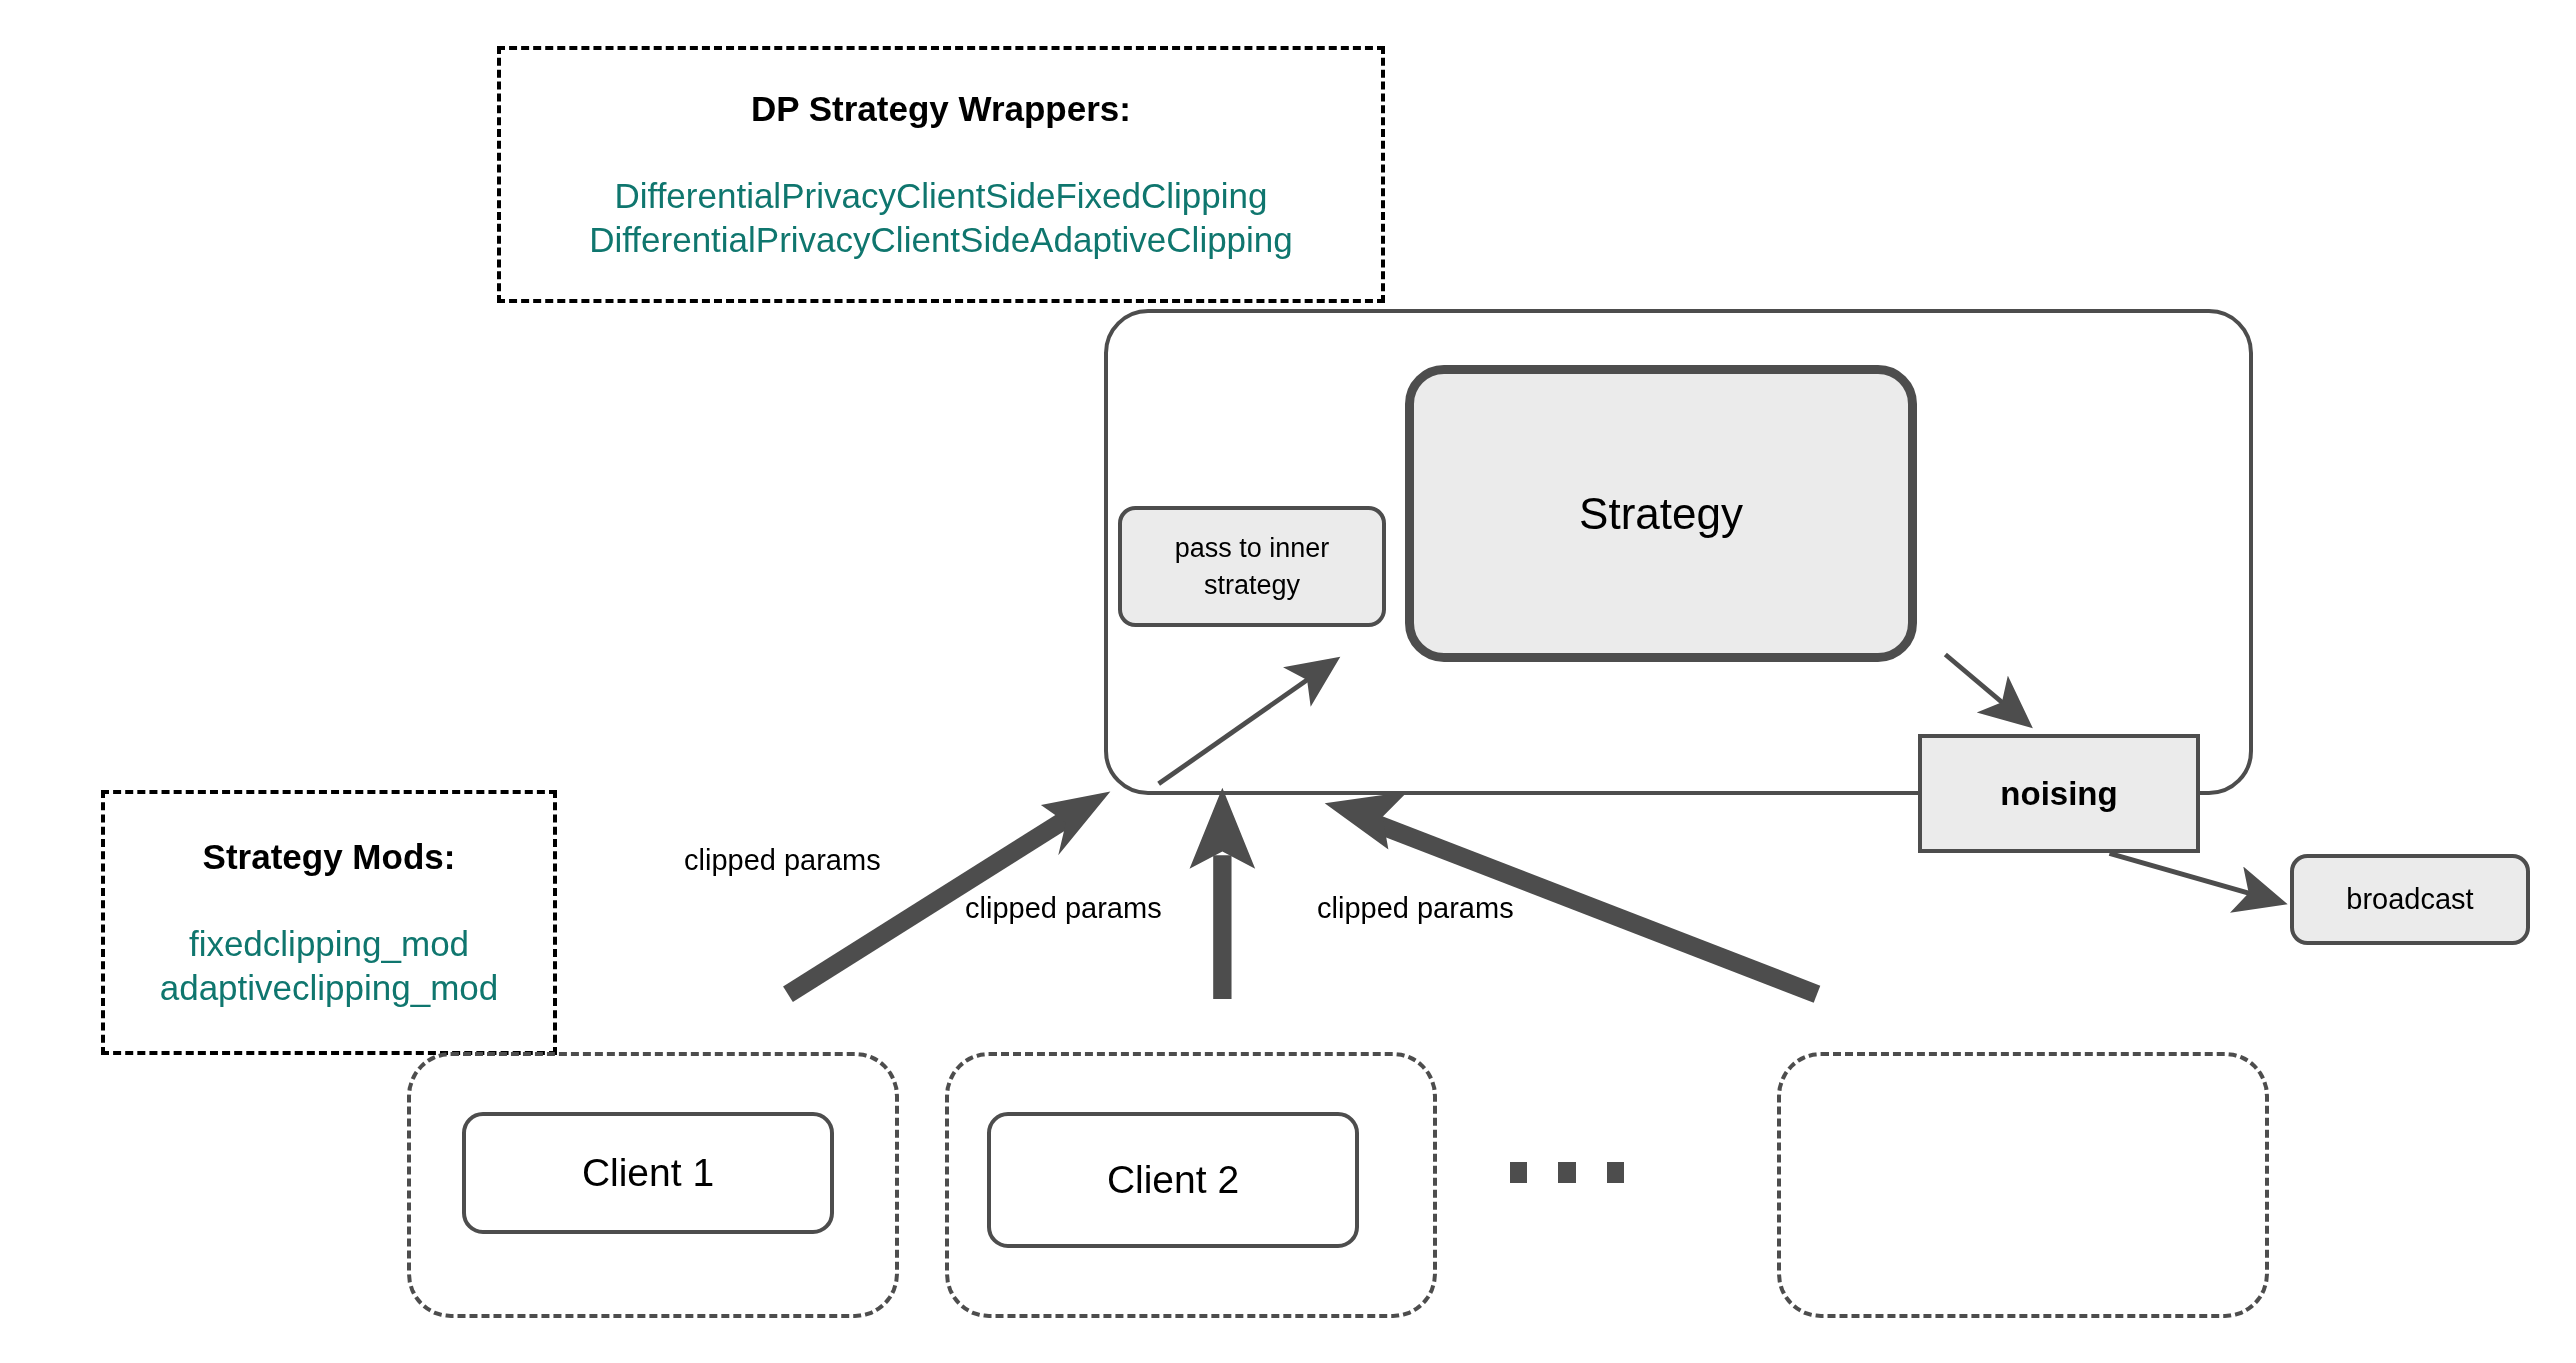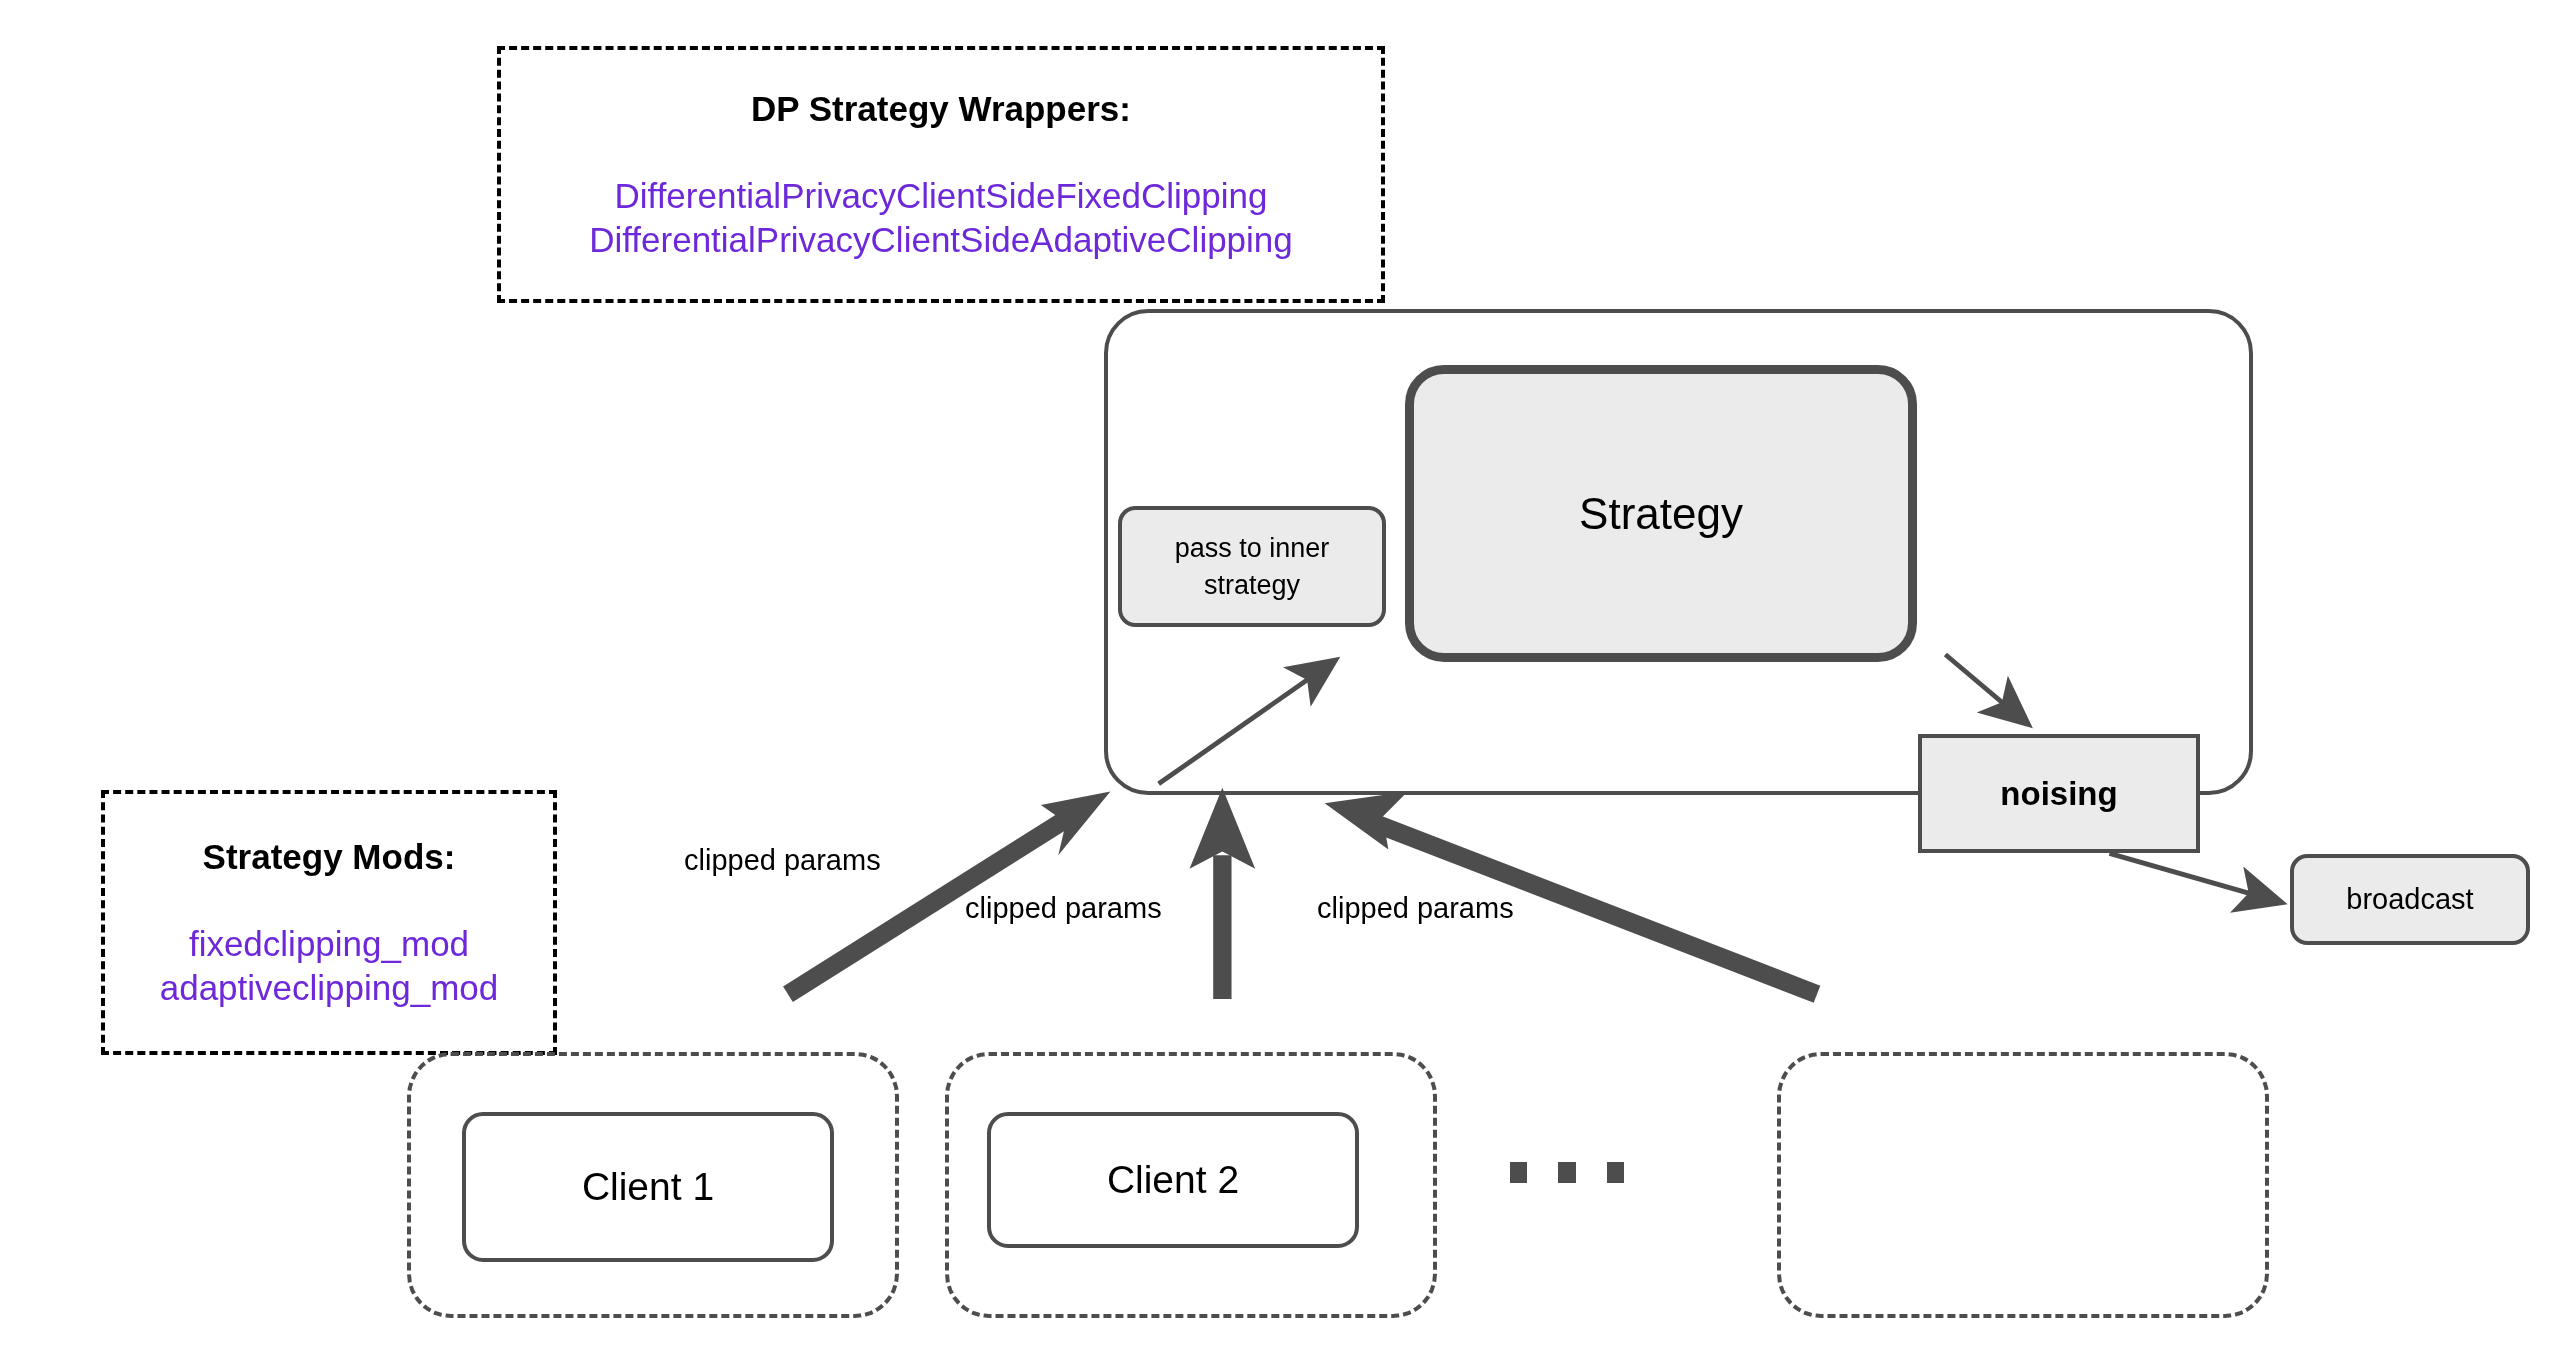--- a/index.html
+++ b/index.html
@@ -43,21 +43,21 @@
   }
   .note-title {
     font-weight: bold;
     font-size: 35px;
     line-height: 1.2;
     color: #000000;
   }
   .note-body {
     font-size: 35px;
     line-height: 1.25;
-    color: #6d28d9;
+    color: #0f766e;
     white-space: pre-line;
   }
   #dp-note .note-title { margin-bottom: 44px; text-align: center; }
   #clip-note .note-title { margin-bottom: 44px; }
 
   
   #server-container {
     border: 4.8px solid #4d4d4d;
     border-radius: 44px;
     background: transparent;
@@ -204,21 +204,21 @@
     <div class="note-body">fixedclipping_mod
 adaptiveclipping_mod</div>
   </div>
 
   <div class="edge-label" style="left:684px; top:844px;">clipped params</div>
   <div class="edge-label" style="left:965px; top:892px;">clipped params</div>
   <div class="edge-label" style="left:1317px; top:892px;">clipped params</div>
 
   <div class="node client-group" style="left:407px; top:1052px; width:492px; height:266px;">
   </div>
-  <div class="node box-white client-box" style="left:462px; top:1112px; width:372px; height:150px;">
+  <div class="node box-white client-box" style="left:462px; top:1112px; width:372px; height:122px;">
     <span>Client 1</span>
   </div>
 
   <div class="node client-group" style="left:945px; top:1052px; width:492px; height:266px;">
   </div>
   <div class="node box-white client-box" style="left:987px; top:1112px; width:372px; height:136px;">
     <span>Client 2</span>
   </div>
 
   <div class="node client-group" style="left:1777px; top:1052px; width:492px; height:266px;">

